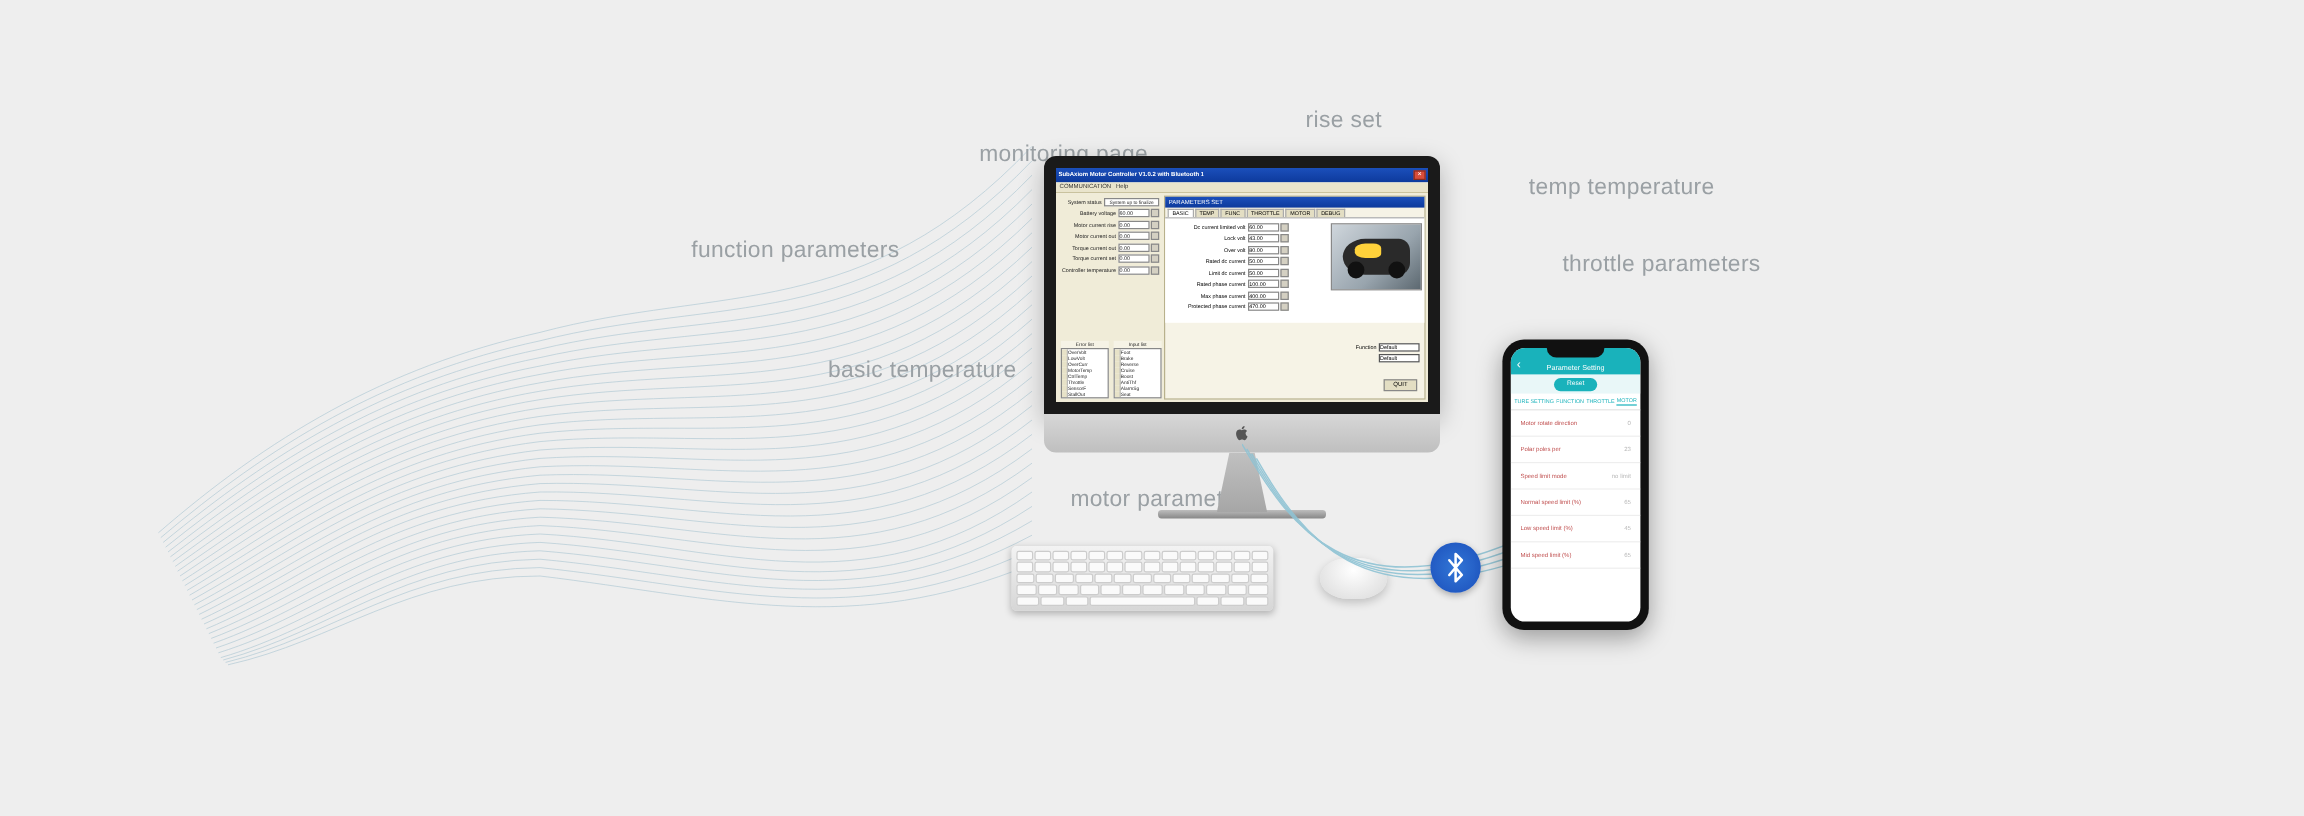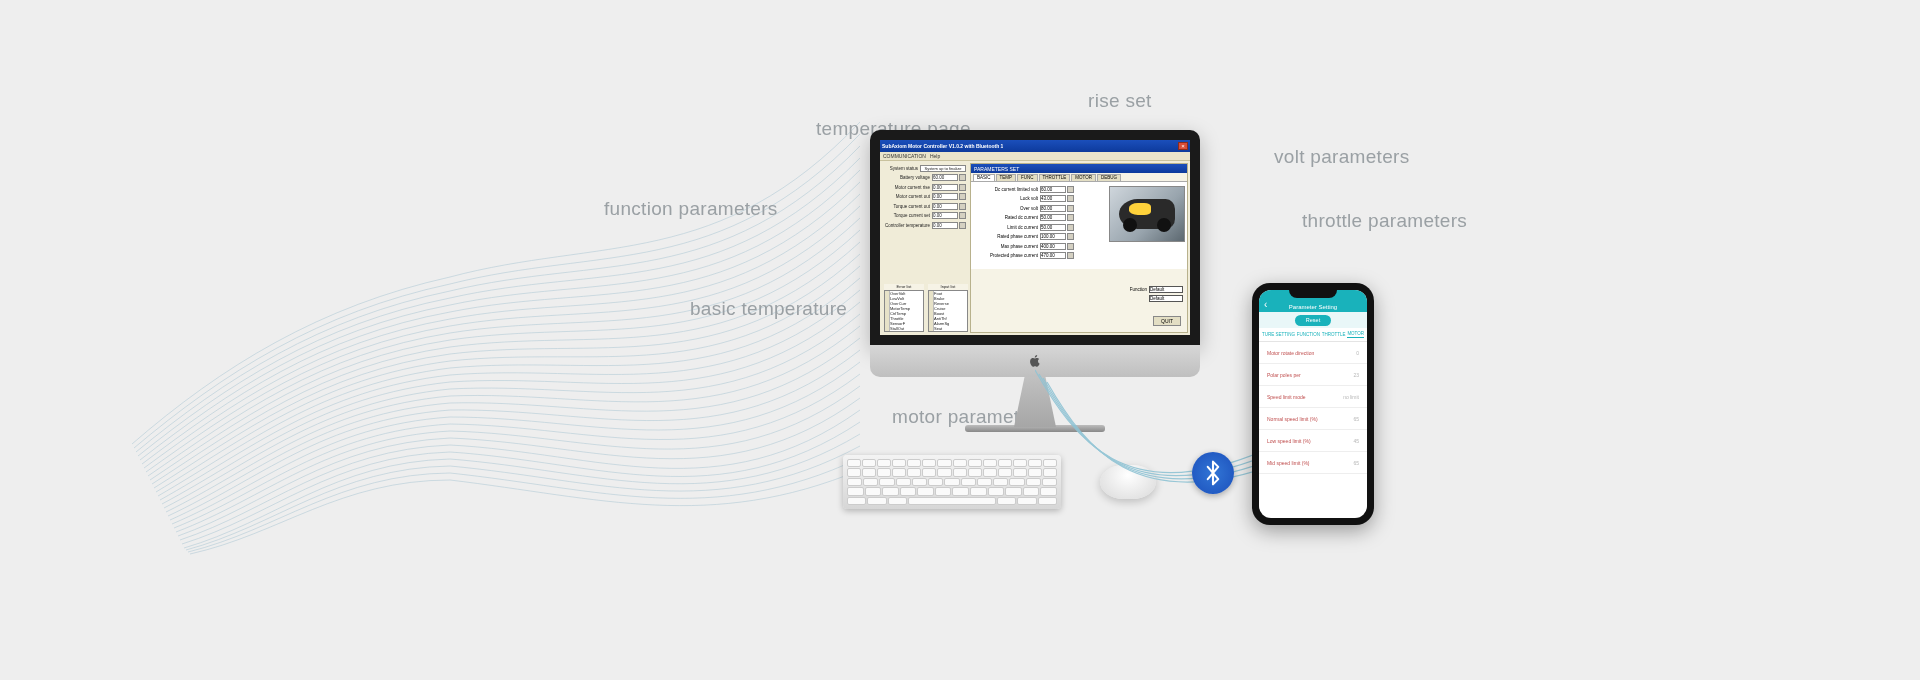--- a/index.html
+++ b/index.html
@@ -451,23 +451,23 @@
       <path d="M 62 484 C 152 456, 212 396, 330 392 C 480 402, 598 456, 740 362"></path>
       <path d="M 64 488 C 154 462, 214 402, 330 399 C 480 411, 596 460, 740 374"></path>
       <path d="M 66 490 C 156 466, 216 408, 330 406 C 480 420, 594 464, 740 386"></path>
       <path d="M 68 492 C 158 470, 218 414, 330 413 C 480 429, 592 468, 740 398"></path>
       <path d="M 70 494 C 160 474, 220 420, 330 420 C 480 438, 590 472, 740 410"></path>
     </g>
   </svg>
 </div>
 
 <div class="float-label" style="left:1088px; top:90px;">rise set</div>
-<div class="float-label" style="left:816px; top:118px;">temperature page</div>
-<div class="float-label" style="left:1274px; top:146px;">volt parameters</div>
-<div class="float-label" style="left:604px; top:198px;">function parameters</div>
+<div class="float-label" style="left:816px; top:118px;">monitoring page</div>
+<div class="float-label" style="left:1274px; top:146px;">temp temperature</div>
+<div class="float-label" style="left:576px; top:198px;">function parameters</div>
 <div class="float-label" style="left:1302px; top:210px;">throttle parameters</div>
 <div class="float-label" style="left:690px; top:298px;">basic temperature</div>
 <div class="float-label" style="left:892px; top:406px;">motor parameters</div>
 
 <div class="imac">
   <div class="imac-screen-bezel">
     <div class="imac-screen">
       <div class="win-titlebar">
         <span class="win-title">SubAxiom Motor Controller V1.0.2 with Bluetooth 1</span>
         <span class="win-close">×</span>

